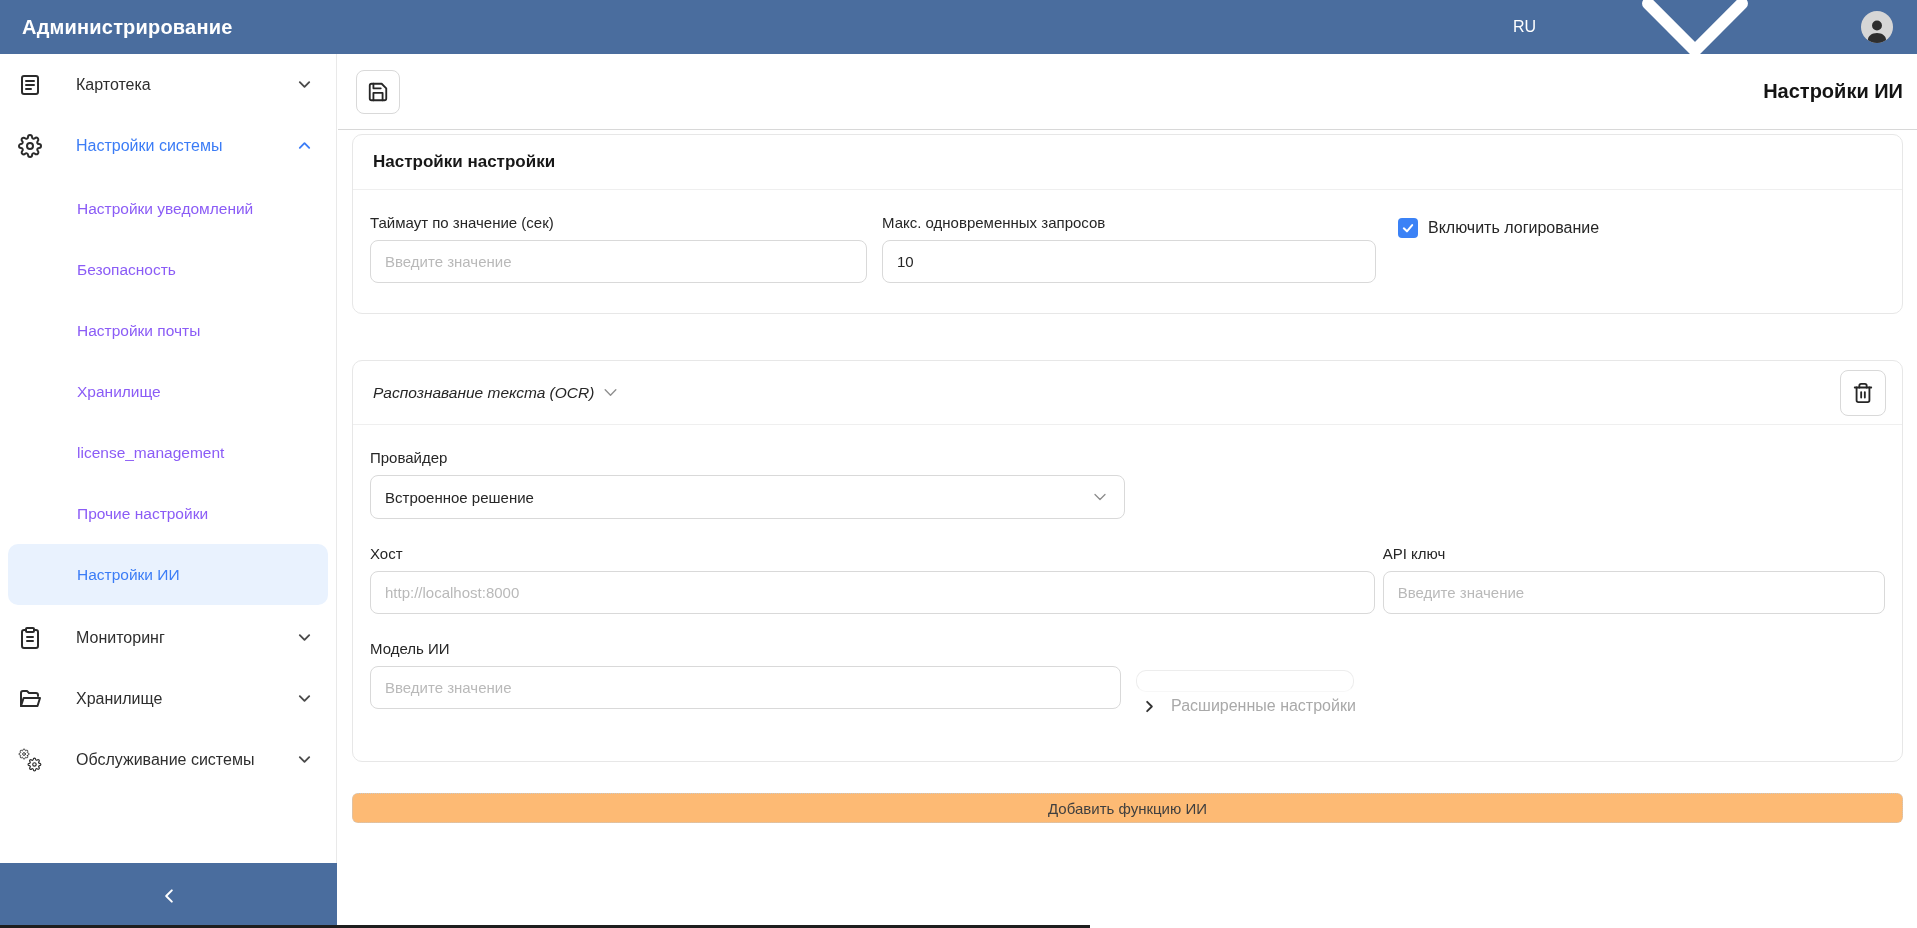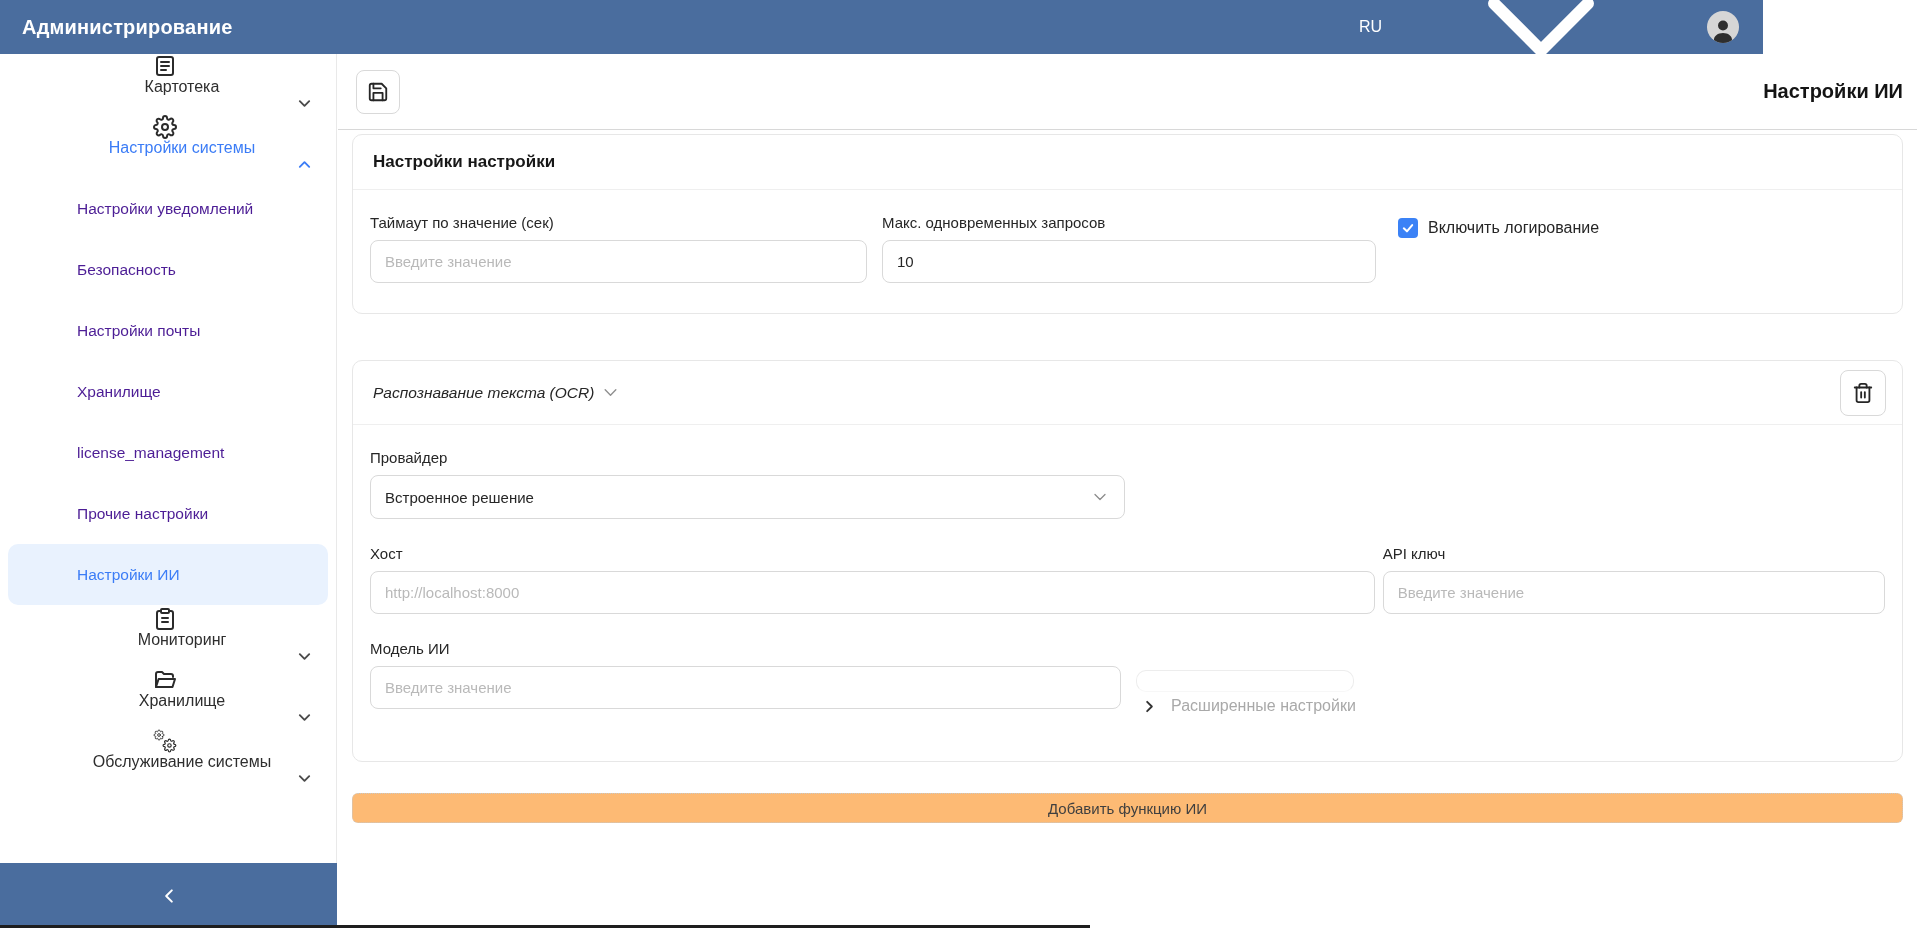--- a/index.html
+++ b/index.html
@@ -7,37 +7,37 @@
     --accent:#3b7cf6;
     --active-bg:#e9f2fe;
     --checkbox:#3b82f6;
     --border:#d9d9d9;
   }
   *{box-sizing:border-box;margin:0;padding:0;}
   html,body{width:1917px;height:928px;overflow:hidden;}
   body{font-family:"Liberation Sans","DejaVu Sans",sans-serif;background:#fff;color:#262626;position:relative;}
 
   
-  .topbar{position:absolute;top:0;left:0;width:1763px;height:54px;background:var(--topbar-bg);display:flex;align-items:center;z-index:5;}
+  .topbar{position:absolute;top:0;left:0;width:1917px;height:54px;background:var(--topbar-bg);display:flex;align-items:center;z-index:5;}
   .topbar .app-title{color:#fff;font-size:20px;font-weight:bold;margin-left:22px;letter-spacing:.2px;}
   .topbar-right{margin-left:auto;display:flex;align-items:center;gap:16px;margin-right:24px;}
   .lang{display:flex;align-items:center;gap:9px;color:#fff;font-size:16px;cursor:pointer;}
   .avatar{width:32px;height:32px;border-radius:50%;background:#d6d6d6;overflow:hidden;display:flex;align-items:flex-end;justify-content:center;cursor:pointer;}
   .avatar svg{width:26px;height:26px;color:#2e2e2e;}
 
   
   .sidebar{position:absolute;top:54px;left:0;width:337px;bottom:0;background:#fff;border-right:1px solid #e9e9e9;z-index:4;}
-  .nav-item{height:61px;display:flex;align-items:center;padding:0 24px 0 18px;cursor:pointer;flex-direction:column;}
+  .nav-item{height:61px;display:flex;align-items:center;padding:0 24px 0 18px;cursor:pointer;}
   .nav-item .nicon{width:24px;height:24px;color:#2b2b2b;flex:0 0 24px;}
   .nav-item .nlabel{font-size:16px;color:#2e2e2e;margin-left:34px;}
   .nav-item .chev{margin-left:auto;width:15px;height:15px;color:#4a4a4a;}
   .nav-item.active .nlabel,.nav-item.active .nicon-accent{color:var(--accent);}
   .nav-item.active .chev{color:var(--accent);}
   .sublist{padding:2px 0 2px 0;}
-  .sub-item{height:61px;display:flex;align-items:center;padding-left:77px;font-size:15.5px;color:#4c1d95;cursor:pointer;}
+  .sub-item{height:61px;display:flex;align-items:center;padding-left:77px;font-size:15.5px;color:#8b5cf6;cursor:pointer;}
   .sub-item.selected{margin:0 8px;padding-left:69px;border-radius:10px;background:var(--active-bg);color:var(--accent);}
   .sidebar-footer{position:absolute;left:0;bottom:0;width:337px;height:65px;background:var(--topbar-bg);display:flex;align-items:center;justify-content:center;cursor:pointer;}
   .sidebar-footer svg{width:18px;height:18px;color:#fff;}
 
   
   .main{position:absolute;left:338px;top:54px;right:0;bottom:0;background:#fff;}
   .toolbar{height:76px;display:flex;align-items:center;padding:0 14px 0 18px;border-bottom:1px solid #d8d8d8;}
   .icon-btn{width:44px;height:44px;background:#fff;border:1px solid var(--border);border-radius:8px;display:flex;align-items:center;justify-content:center;cursor:pointer;}
   .icon-btn svg{width:22px;height:22px;color:#262626;}
   .page-title{margin-left:auto;font-size:20px;font-weight:bold;color:#141414;}

